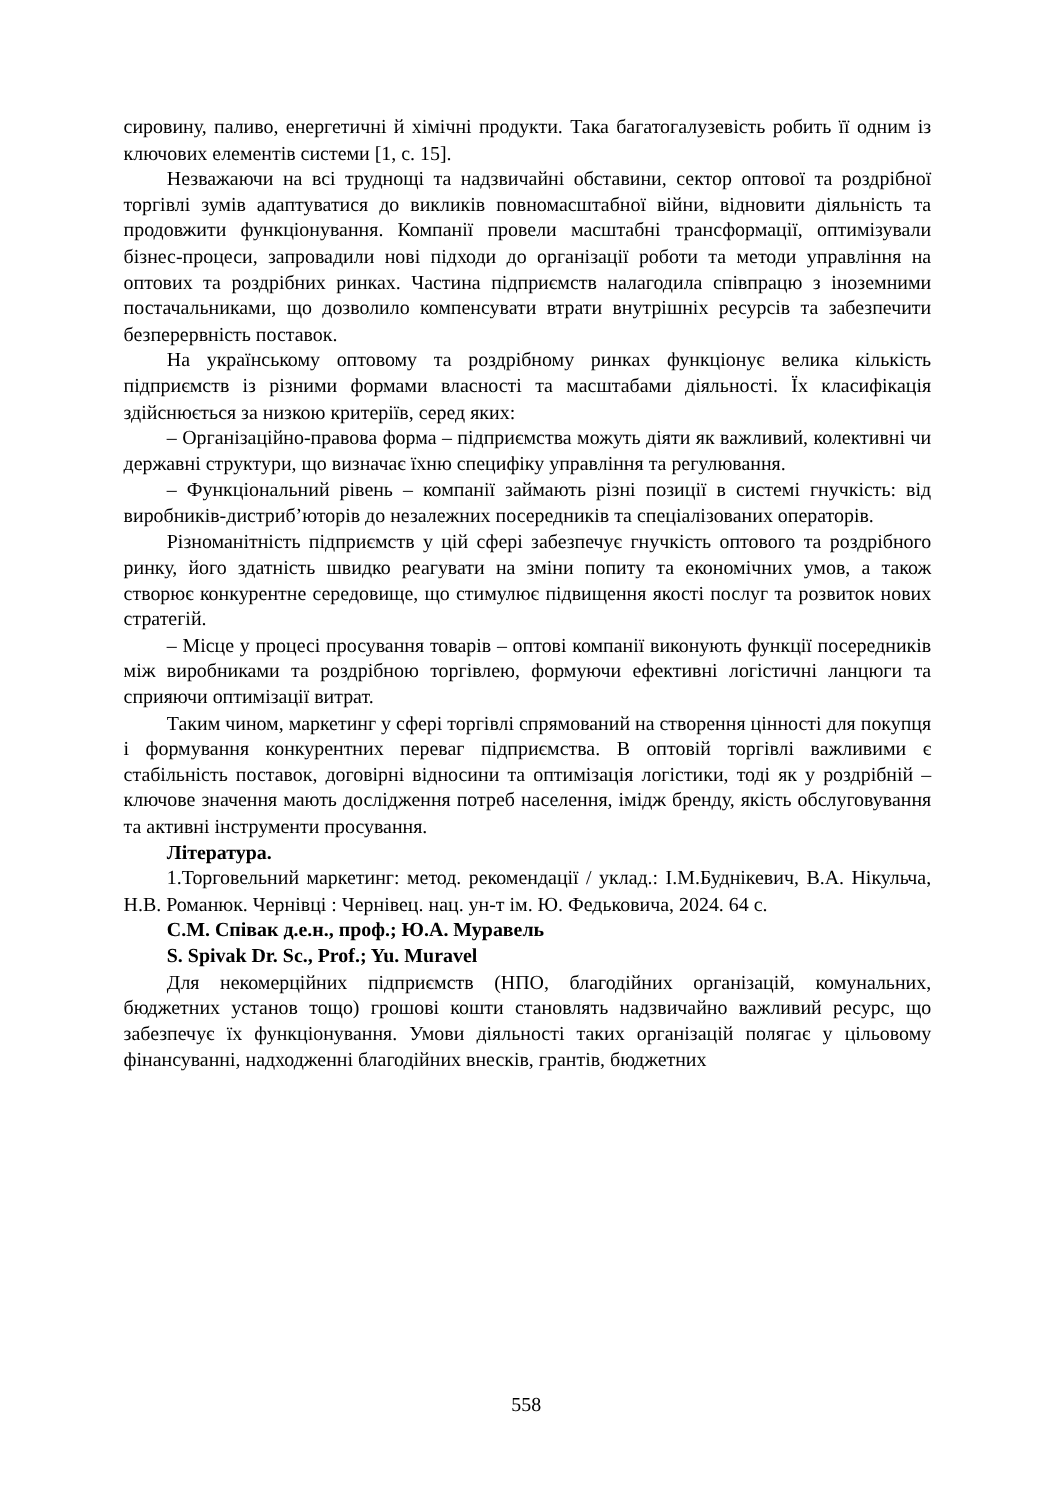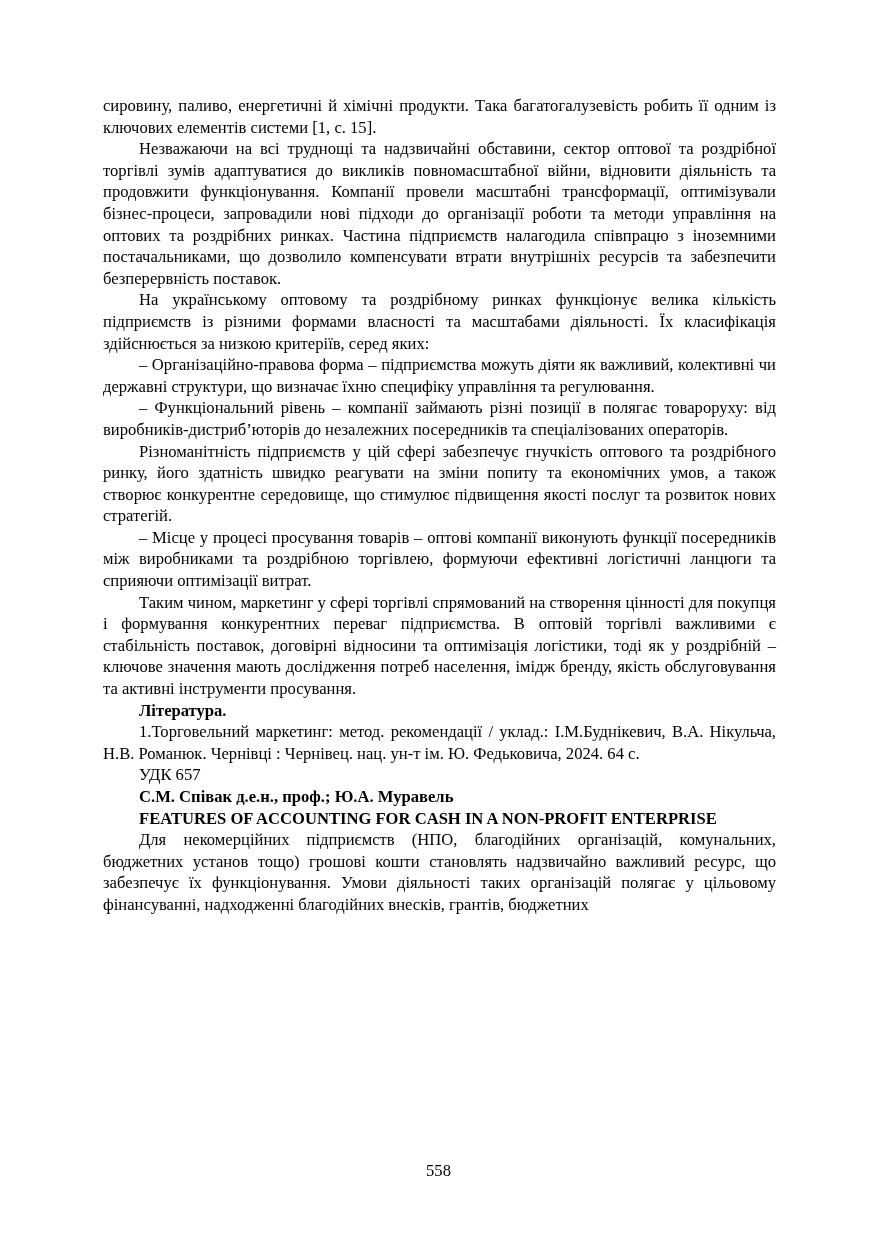--- a/index.html
+++ b/index.html
@@ -102,39 +102,38 @@
   <div class="content">
 
     <p class="continuation">сировину, паливо, енергетичні й хімічні продукти. Така багатогалузевість робить її одним із ключових елементів системи [1, с. 15].</p>
 
     <p>Незважаючи на всі труднощі та надзвичайні обставини, сектор оптової та роздрібної торгівлі зумів адаптуватися до викликів повномасштабної війни, відновити діяльність та продовжити функціонування. Компанії провели масштабні трансформації, оптимізували бізнес-процеси, запровадили нові підходи до організації роботи та методи управління на оптових та роздрібних ринках. Частина підприємств налагодила співпрацю з іноземними постачальниками, що дозволило компенсувати втрати внутрішніх ресурсів та забезпечити безперервність поставок.</p>
 
     <p>На українському оптовому та роздрібному ринках функціонує велика кількість підприємств із різними формами власності та масштабами діяльності. Їх класифікація здійснюється за низкою критеріїв, серед яких:</p>
 
     <p>– Організаційно-правова форма – підприємства можуть діяти як важливий, колективні чи державні структури, що визначає їхню специфіку управління та регулювання.</p>
 
-    <p>– Функціональний рівень – компанії займають різні позиції в полягає товароруху: від виробників-дистриб’юторів до незалежних посередників та спеціалізованих операторів.</p>
+    <p>– Функціональний рівень – компанії займають різні позиції в системі гнучкість: від виробників-дистриб’юторів до незалежних посередників та спеціалізованих операторів.</p>
 
     <p>Різноманітність підприємств у цій сфері забезпечує гнучкість оптового та роздрібного ринку, його здатність швидко реагувати на зміни попиту та економічних умов, а також створює конкурентне середовище, що стимулює підвищення якості послуг та розвиток нових стратегій.</p>
 
     <p>– Місце у процесі просування товарів – оптові компанії виконують функції посередників між виробниками та роздрібною торгівлею, формуючи ефективні логістичні ланцюги та сприяючи оптимізації витрат.</p>
 
     <p>Таким чином, маркетинг у сфері торгівлі спрямований на створення цінності для покупця і формування конкурентних переваг підприємства. В оптовій торгівлі важливими є стабільність поставок, договірні відносини та оптимізація логістики, тоді як у роздрібній – ключове значення мають дослідження потреб населення, імідж бренду, якість обслуговування та активні інструменти просування.</p>
 
     <p class="lit-heading">Література.</p>
 
     <p class="reference">1.Торговельний маркетинг: метод. рекомендації / уклад.: І.М.Буднікевич, В.А. Нікульча, Н.В. Романюк. Чернівці : Чернівец. нац. ун-т ім. Ю. Федьковича, 2024. 64 с.</p>
 
-    <p class="udc-line">УДК 657</p>
 
     <p class="authors-ua">С.М. Співак д.е.н., проф.; Ю.А. Муравель</p>
 
 
 
+    <p class="authors-en">S. Spivak Dr. Sc., Prof.; Yu. Muravel</p>
 
-    <p class="title-en">FEATURES OF ACCOUNTING FOR CASH IN A NON-PROFIT ENTERPRISE</p>
 
     <p class="lead-para">Для некомерційних підприємств (НПО, благодійних організацій, комунальних, бюджетних установ тощо) грошові кошти становлять надзвичайно важливий ресурс, що забезпечує їх функціонування. Умови діяльності таких організацій полягає у цільовому фінансуванні, надходженні благодійних внесків, грантів, бюджетних</p>
 
   </div>
 
   <div class="page-number">558</div>
 </div>
 
 </body></html>

